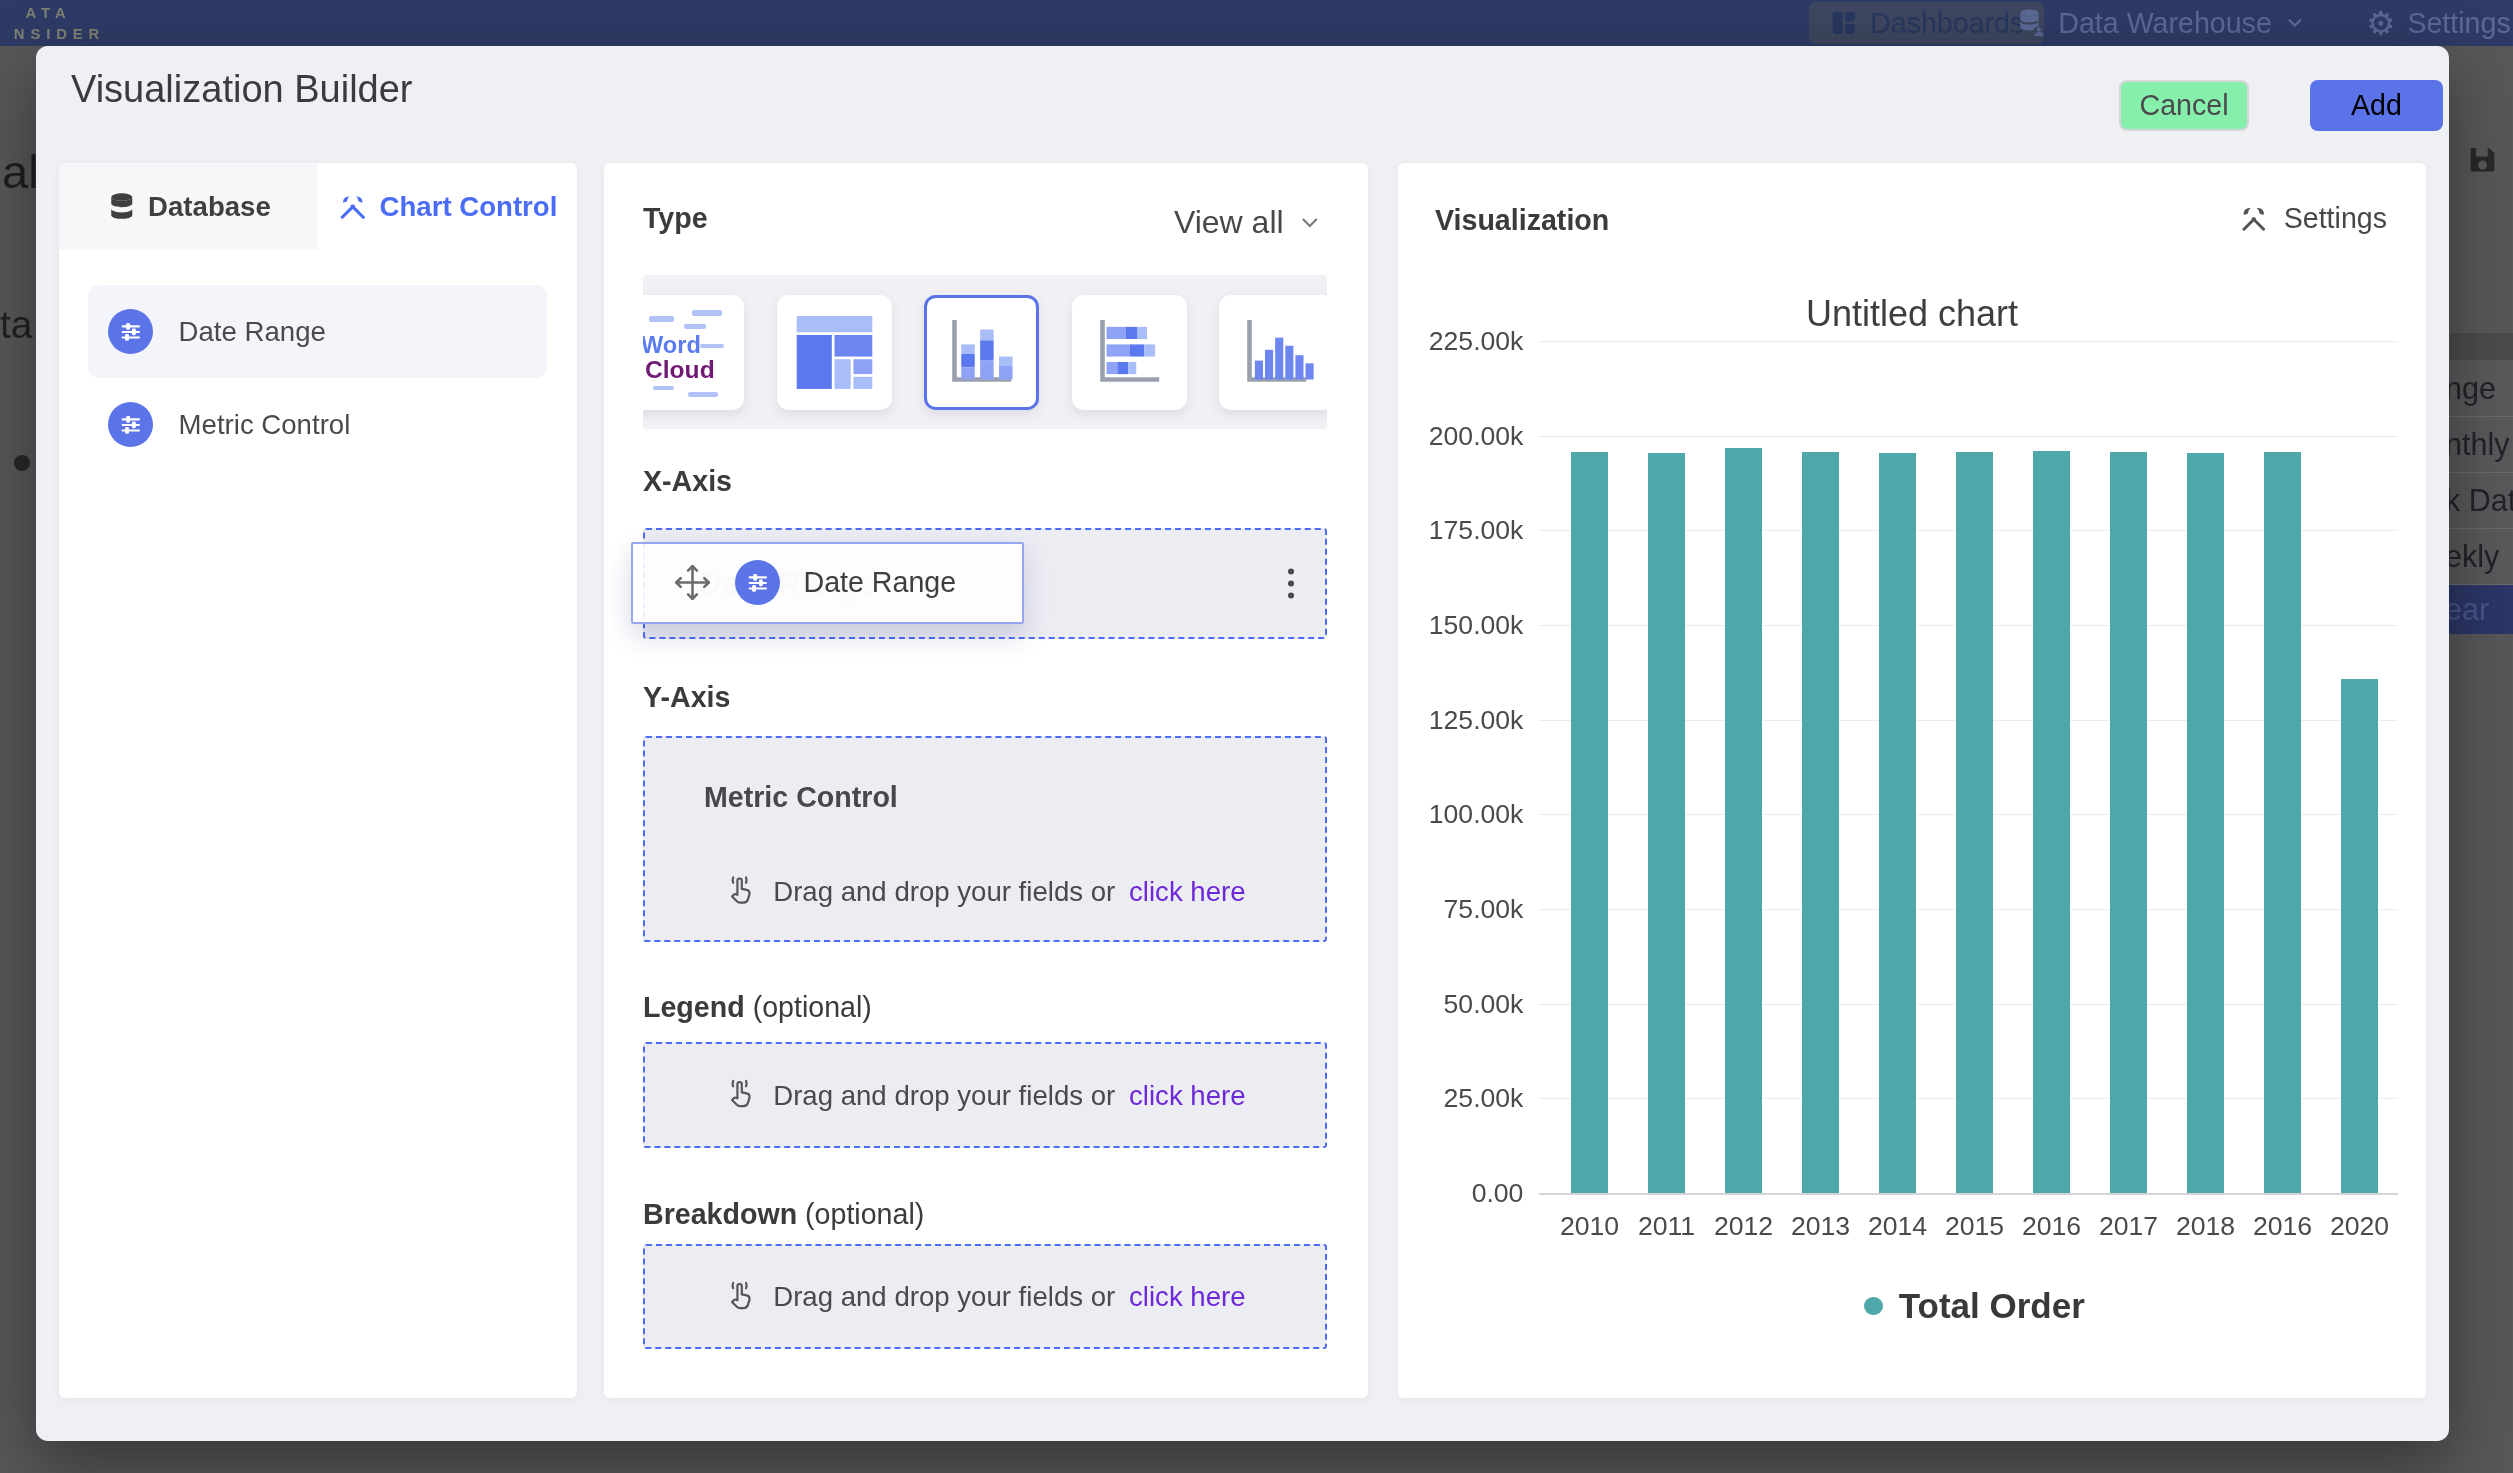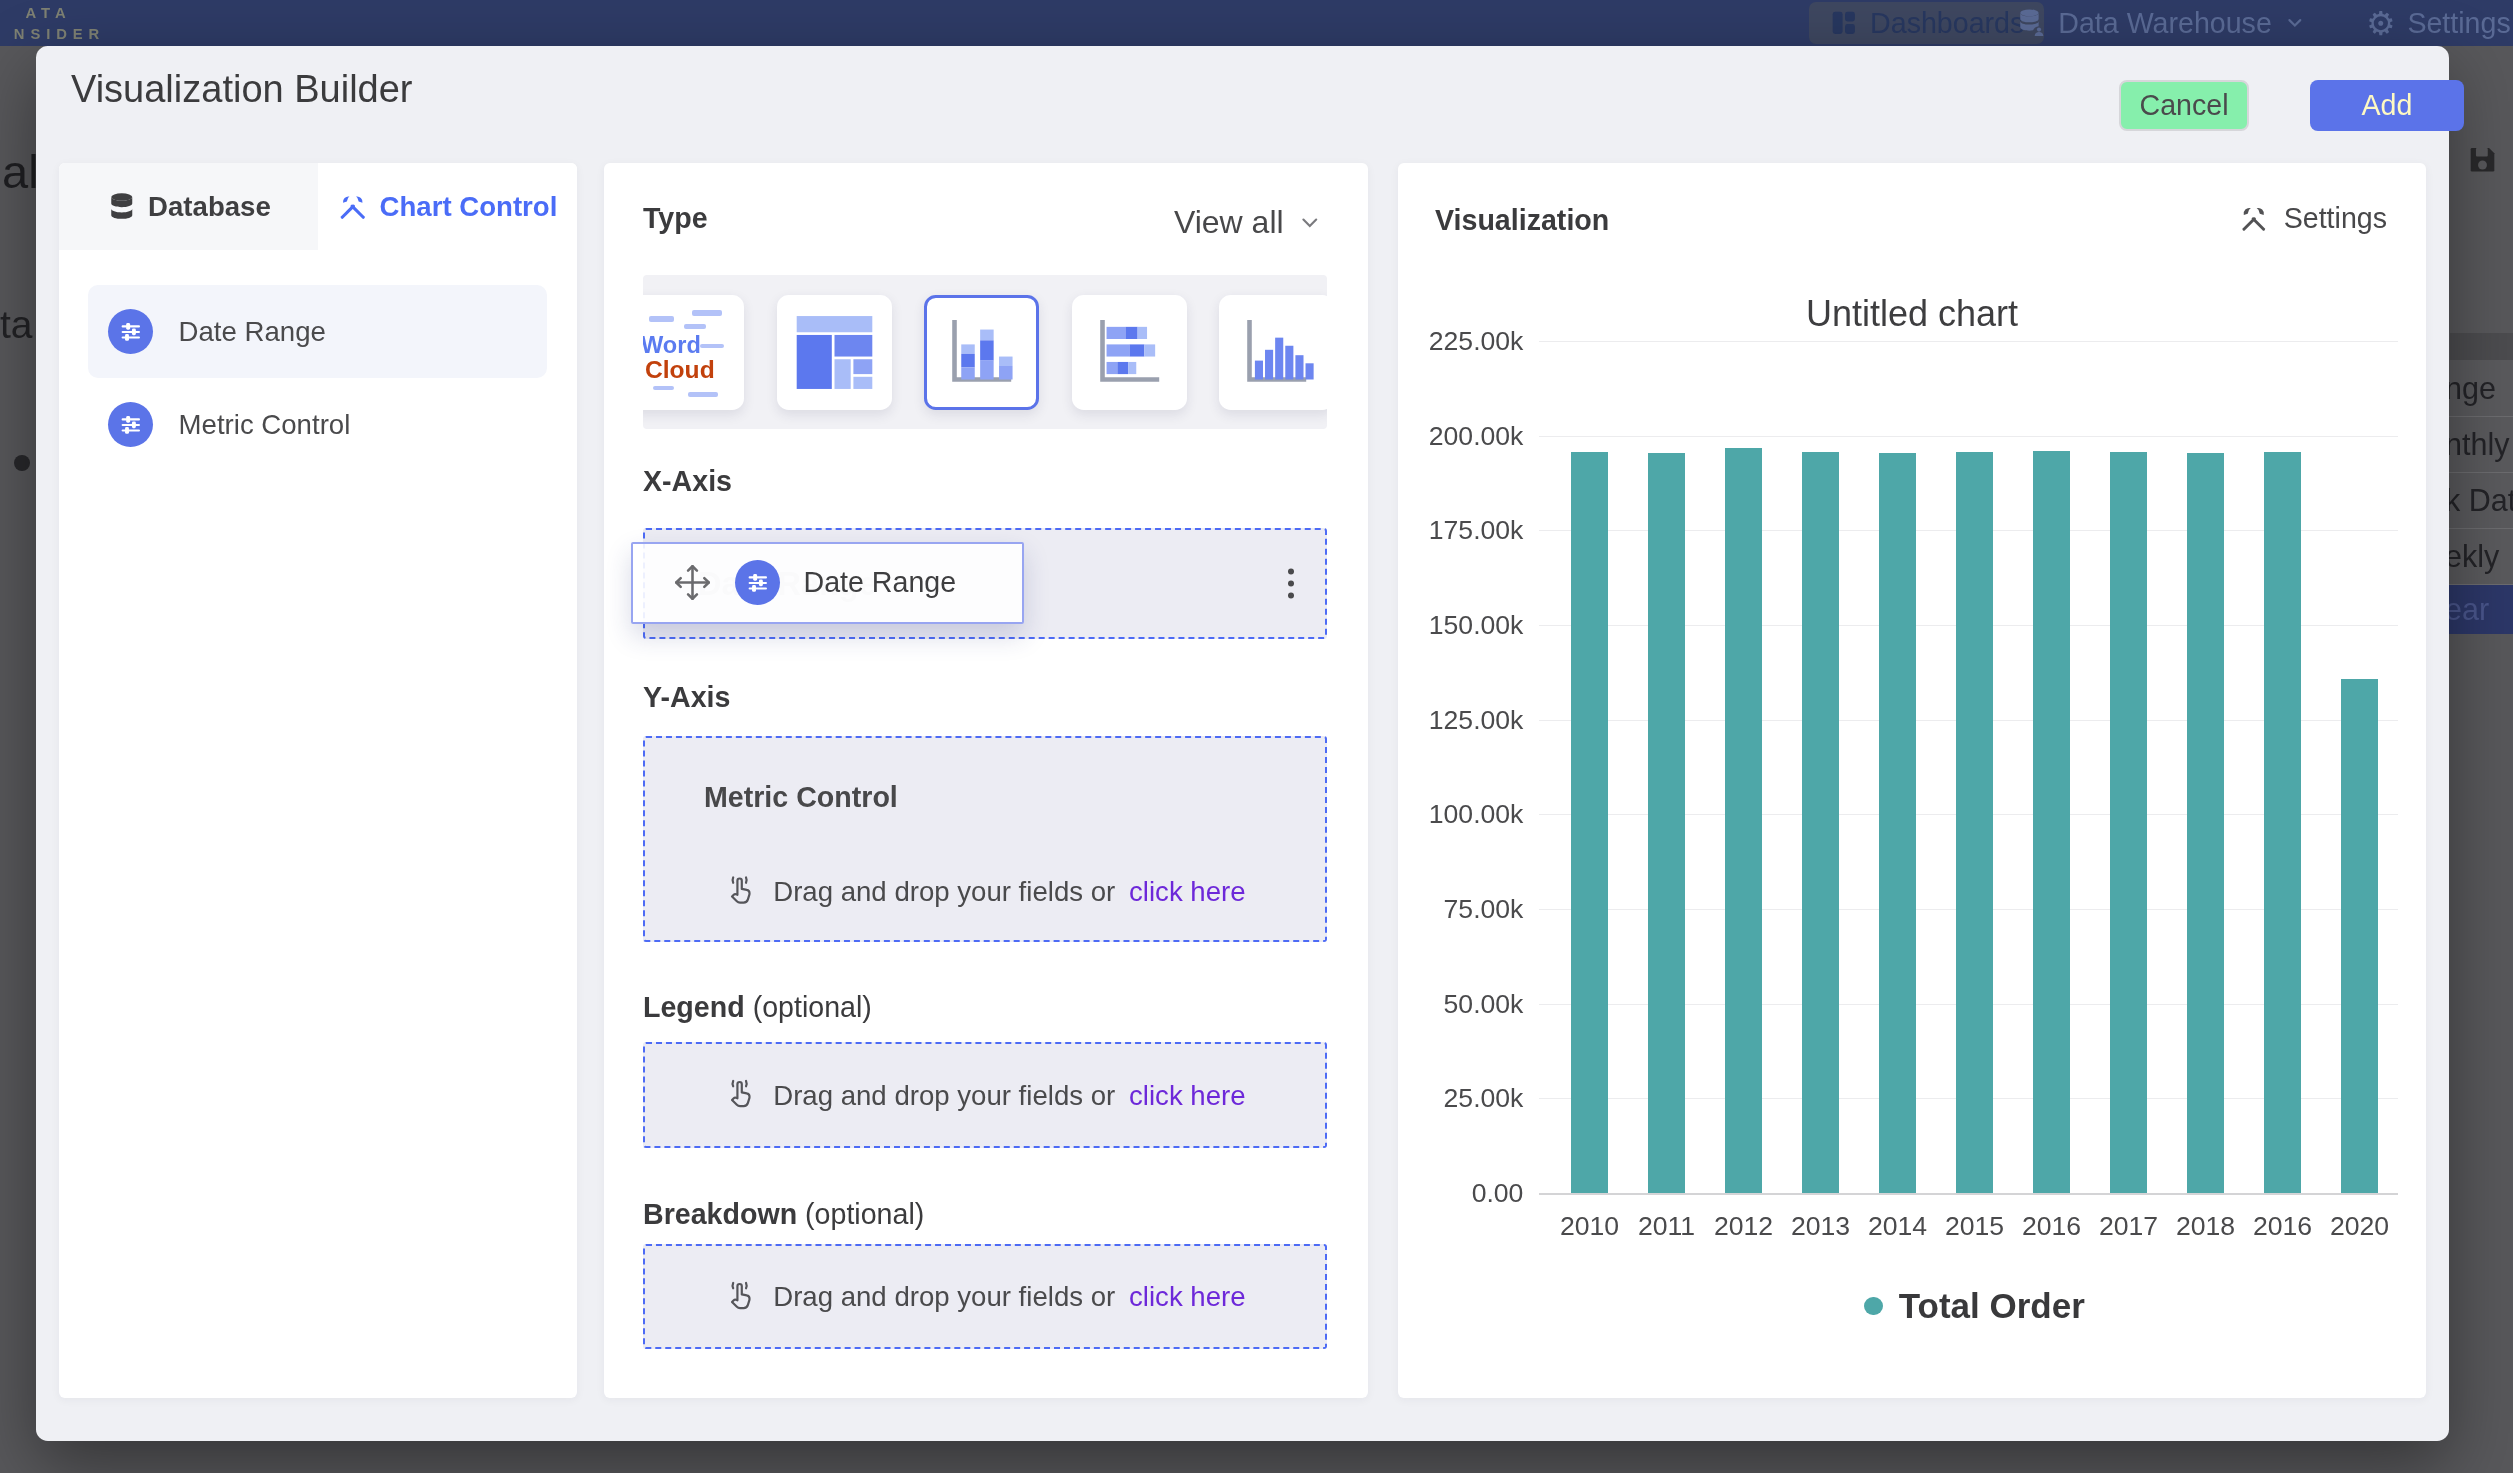--- a/index.html
+++ b/index.html
@@ -27,21 +27,21 @@
   .bg-band { position:absolute; left:2450px; top:333px; width:64px; height:26.6px; background:#4c4c4f; }
   .bg-menu { position:absolute; left:2404px; top:360px; width:197px; }
   .bg-menu-row { height:56px; background:#5a5a5d; border-top:1px solid #6c6c6f; font-size:30.5px; color:#232327; display:flex; align-items:center; padding-left:41px; white-space:nowrap; }
   .bg-menu-row.first { border-top:none; }
   .bg-menu-row.selected { background:#2c3768; color:#4a568c; height:50px; }
   
   .modal { position:absolute; left:36px; top:46px; width:2413px; height:1395px; background:#eff0f4; border-radius:11.8px; box-shadow:0 23.6px 69px rgba(0,0,0,.4); }
   .modal-title { position:absolute; left:35px; top:21.7px; font-size:38px; font-weight:500; color:#3b3b3d; }
   .btn { position:absolute; top:34px; height:51px; border-radius:7.9px; display:flex; align-items:center; justify-content:center; font-size:28.6px; cursor:pointer; }
   .btn-cancel { left:2083px; width:130px; background:#86efac; border:2px solid #d6d6da; color:#4a4a4c; }
-  .btn-add { left:2274px; width:154px; background:#5b73e9; color:#fef9c3; }
+  .btn-add { left:2274px; width:133px; background:#5b73e9; color:#000000; }
   .card { position:absolute; background:#ffffff; border-radius:5.9px; box-shadow:0 2px 9.9px rgba(30,30,60,.05); }
   
   .card-left { left:22.7px; top:117px; width:518px; height:1235px; }
   .tabs { display:flex; height:87px; }
   .tab { flex:1; display:flex; align-items:center; justify-content:center; gap:11px; font-size:27.6px; font-weight:700; cursor:pointer; }
   .tab-inactive { background:#f6f7f9; color:#3f3f41; border-radius:5.9px 0 0 0; }
   .tab-active { background:#ffffff; color:#4a6cf7; border-radius:0 5.9px 0 0; }
   .field-list { padding:35px 29.6px 0 29.6px; }
   .field-row { height:93px; display:flex; align-items:center; gap:25.6px; padding:0 19.7px; border-radius:9.9px; font-size:27.6px; color:#4a4a4c; cursor:pointer; }
   .field-row.hl { background:#f3f5fb; }
@@ -52,21 +52,21 @@
   .sec-h { position:absolute; left:39px; font-size:28.6px; font-weight:700; color:#3b3b3d; }
   .sec-h .opt { font-weight:400; }
   .view-all { position:absolute; right:45px; top:41px; display:flex; align-items:center; gap:13.8px; font-size:32px; color:#48484a; cursor:pointer; }
   .type-strip { position:absolute; left:39px; top:112px; width:684px; height:154px; background:#f1f1f5; border-radius:3.9px; overflow:hidden; display:flex; align-items:center; gap:32.5px; padding-left:-9.9px; }
   .type-card { flex:0 0 auto; width:115px; height:115px; background:#ffffff; border-radius:11.8px; box-shadow:0 4.9px 11.8px rgba(40,40,80,.10); display:flex; align-items:center; justify-content:center; cursor:pointer; position:relative; overflow:hidden; }
   .type-card.first { margin-left:-13.8px; }
   .type-card.selected { border:3px solid #5b73e9; }
   .type-card svg { width:81px; height:81px; }
   .wc-word { position:absolute; color:#5b7bf0; font-weight:700; }
   .wc-w1 { left:11.8px; top:37px; font-size:23.6px; }
-  .wc-w2 { left:15.8px; top:61px; font-size:24.6px; color:#c2410c; }
+  .wc-w2 { left:15.8px; top:61px; font-size:24.6px; color:#701a75; }
   .wc-dot { position:absolute; background:#b3c2f8; border-radius:2px; }
   .dropzone { position:absolute; left:39px; width:684px; background:#ececf3; border:2px dashed #4d6bf5; border-radius:3px; }
   .dz-x { top:365px; height:111px; }
   .dz-y { top:573px; height:206px; }
   .dz-leg { top:879px; height:106px; }
   .dz-bd { top:1081px; height:105px; }
   .dz-ghost { position:absolute; left:53px; top:50%; transform:translateY(-50%); font-size:32.5px; font-weight:700; color:#c7c9d4; }
   .kebab { position:absolute; right:25.6px; top:50%; transform:translateY(-50%); display:flex; flex-direction:column; gap:5.9px; cursor:pointer; padding:5.9px; }
   .kebab i { width:5.9px; height:5.9px; border-radius:50%; background:#4a4a4c; }
   .drag-chip { position:absolute; left:-13.8px; top:11.8px; width:393px; height:82px; background:rgba(255,255,255,.9); border:2px solid #98a5f1; border-radius:2px; box-shadow:0 11.8px 25.6px rgba(40,50,120,.18); display:flex; align-items:center; cursor:grabbing; }

